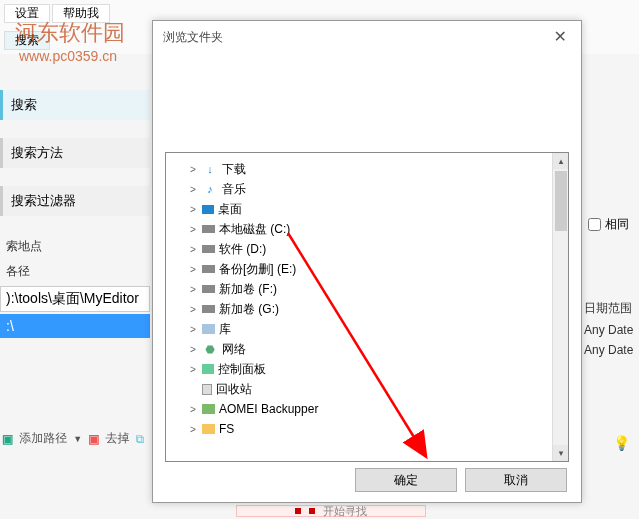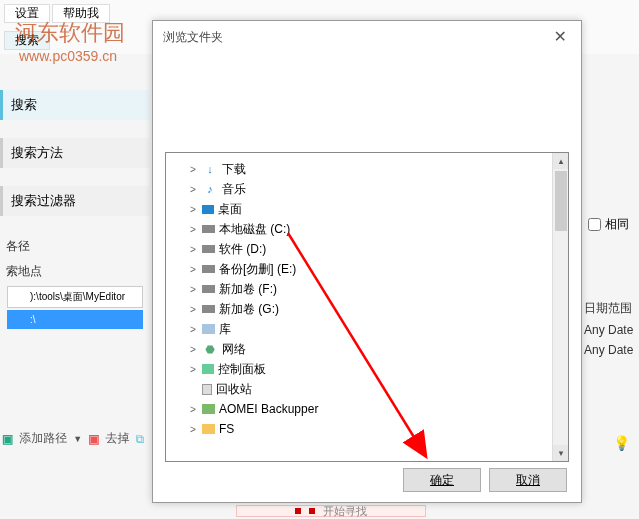--- a/index.html
+++ b/index.html
@@ -12,21 +12,21 @@
 .tool-btn { background: #fff; border: 1px solid #ddd; padding: 0 10px; font-size: 12px; }
 .tool-btn.blue { background: #e8f4f8; }
 
 .watermark { position: absolute; top: 18px; left: 15px; color: #c2410c; font-size: 22px; font-weight: normal; opacity: 0.7; pointer-events: none; z-index: 5; }
 .watermark .sub { font-size: 14px; display: block; margin-left: 4px; }
 
 .left-panel { position: absolute; left: 0; top: 90px; width: 150px; }
 .sec-head { background: #e8f4f8; padding: 6px 8px; font-size: 13px; margin-bottom: 8px; border-left: 3px solid #5bc0de; }
 .sec-head.plain { background: #f0f0f0; border-left: 3px solid #ccc; font-family: Liberation Serif, serif; }
 .small-label { font-size: 12px; padding: 4px 6px; color: #333; }
-.path-box { background: #fff; border: 1px solid #ccc; font-size: 10px; padding: 3px 22px; margin: 2px 7px; white-space: nowrap; overflow: hidden; }
+.path-box { background: #fff; border: 1px solid #ccc; font-size: 14px; padding: 3px 5px; margin: 2px 0; white-space: nowrap; overflow: hidden; }
 .path-box.sel { background: #3399ff; color: #fff; border-color: #3399ff; }
 
 .bot-tools { position: absolute; left: 2px; top: 430px; display: flex; align-items: center; gap: 6px; font-size: 12px; color: #555; }
 .plus { color: #2a8; font-weight: bold; }
 .minus { color: #e55; font-weight: bold; }
 .dd { font-size: 9px; }
 
 .right-panel { position: absolute; right: 0; top: 190px; width: 55px; font-size: 12px; }
 .check-row { display: flex; align-items: center; gap: 4px; padding: 4px; margin-top: 22px; }
 .date-label { font-size: 12px; padding: 3px 0; color: #333; }
@@ -52,21 +52,21 @@
 .ctrl { background: #6c9; width: 12px; height: 10px; }
 .trash { background: #ddd; width: 10px; height: 11px; border: 1px solid #999; }
 
 .scrollbar { position: absolute; right: 0; top: 0; width: 16px; height: 100%; background: #f0f0f0; border-left: 1px solid #ddd; }
 .thumb { background: #ccc; width: 12px; height: 60px; margin: 18px 2px 0; }
 .sb-btn { width: 16px; height: 16px; background: #e8e8e8; text-align: center; font-size: 9px; line-height: 16px; color: #555; }
 .sb-top { position: absolute; top: 0; }
 .sb-bot { position: absolute; bottom: 0; }
 
 .dlg-buttons { position: absolute; bottom: 10px; right: 14px; display: flex; gap: 8px; }
-.dlg-btn { width: 78px; height: 24px; background: #e1e1e1; border: 1px solid #adadad; font-size: 12px; cursor: pointer; text-decoration: underline; }
+.dlg-btn { width: 102px; height: 24px; background: #e1e1e1; border: 1px solid #adadad; font-size: 12px; cursor: pointer; }
 
 .red-arrow { position: absolute; left: 280px; top: 225px; z-index: 50; pointer-events: none; }
 
 .start-bar { position: absolute; left: 236px; top: 505px; width: 190px; height: 12px; background: #fff0f0; border: 1px solid #f5c0c0; font-size: 11px; display: flex; align-items: center; justify-content: center; gap: 8px; color: #888; }
 .stop-sq { display:inline-block; width:6px; height:6px; background:#c00; }
 </style>
 </head>
 <body>
 
 <div class="main-app">
@@ -84,22 +84,22 @@
     <span class="sub">www.pc0359.cn</span>
   </div>
 
   <div class="left-panel">
     <div class="sec-head">搜索</div>
     <div style="height:10px"></div>
     <div class="sec-head plain">搜索方法</div>
     <div style="height:10px"></div>
     <div class="sec-head plain">搜索过滤器</div>
     <div style="height:10px"></div>
+    <div class="small-label">索地点</div>
     <div class="small-label">各径</div>
-    <div class="small-label">索地点</div>
     <div class="path-box">):\tools\桌面\MyEditor</div>
     <div class="path-box sel">:\</div>
   </div>
 
   <div class="bot-tools">
     <span class="plus">▣</span>
     <span>添加路径</span>
     <span class="dd">▼</span>
     <span class="minus">▣</span>
     <span>去掉</span>

